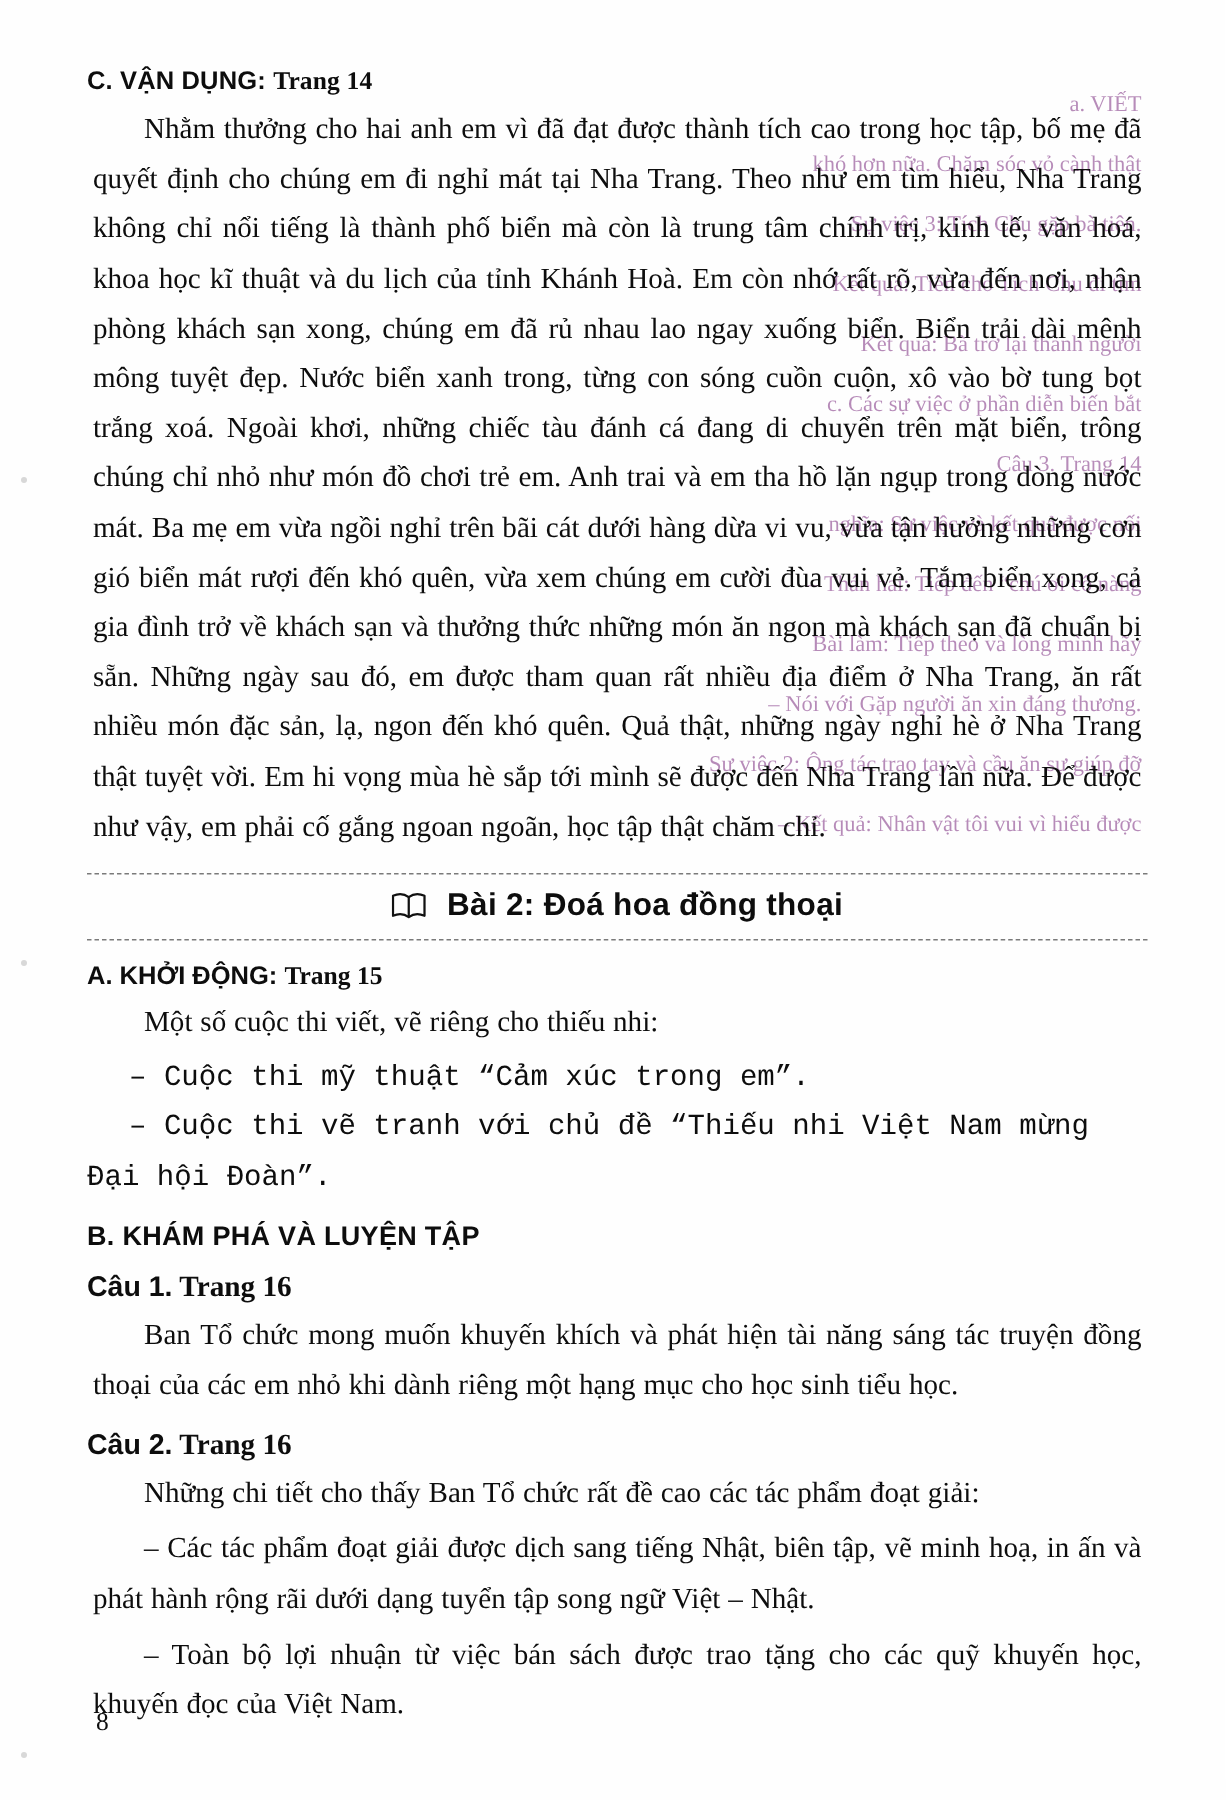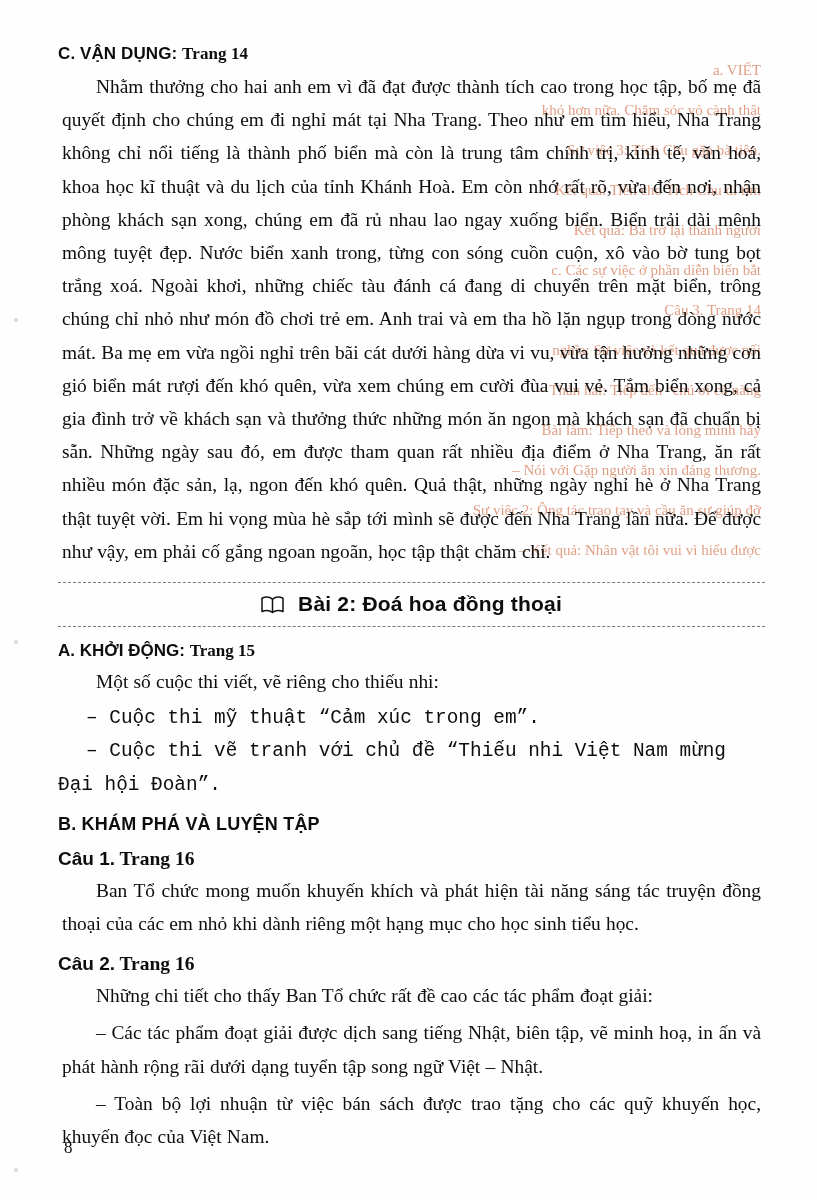--- a/index.html
+++ b/index.html
@@ -19,21 +19,21 @@
     position: absolute;
     inset: 0;
     background: #fefefe;
   }
   
   .bleed {
     position: absolute;
     right: 56px;
     top: 50px;
     width: 300px;
-    color: #c2410c;
+    color: #701a75;
     font-size: 15px;
     line-height: 40px;
     opacity: 0.5;
     text-align: right;
     pointer-events: none;
     font-family: "Liberation Serif", serif;
     filter: blur(0.3px);
   }
   .bleed div { white-space: nowrap; }
   .content {

